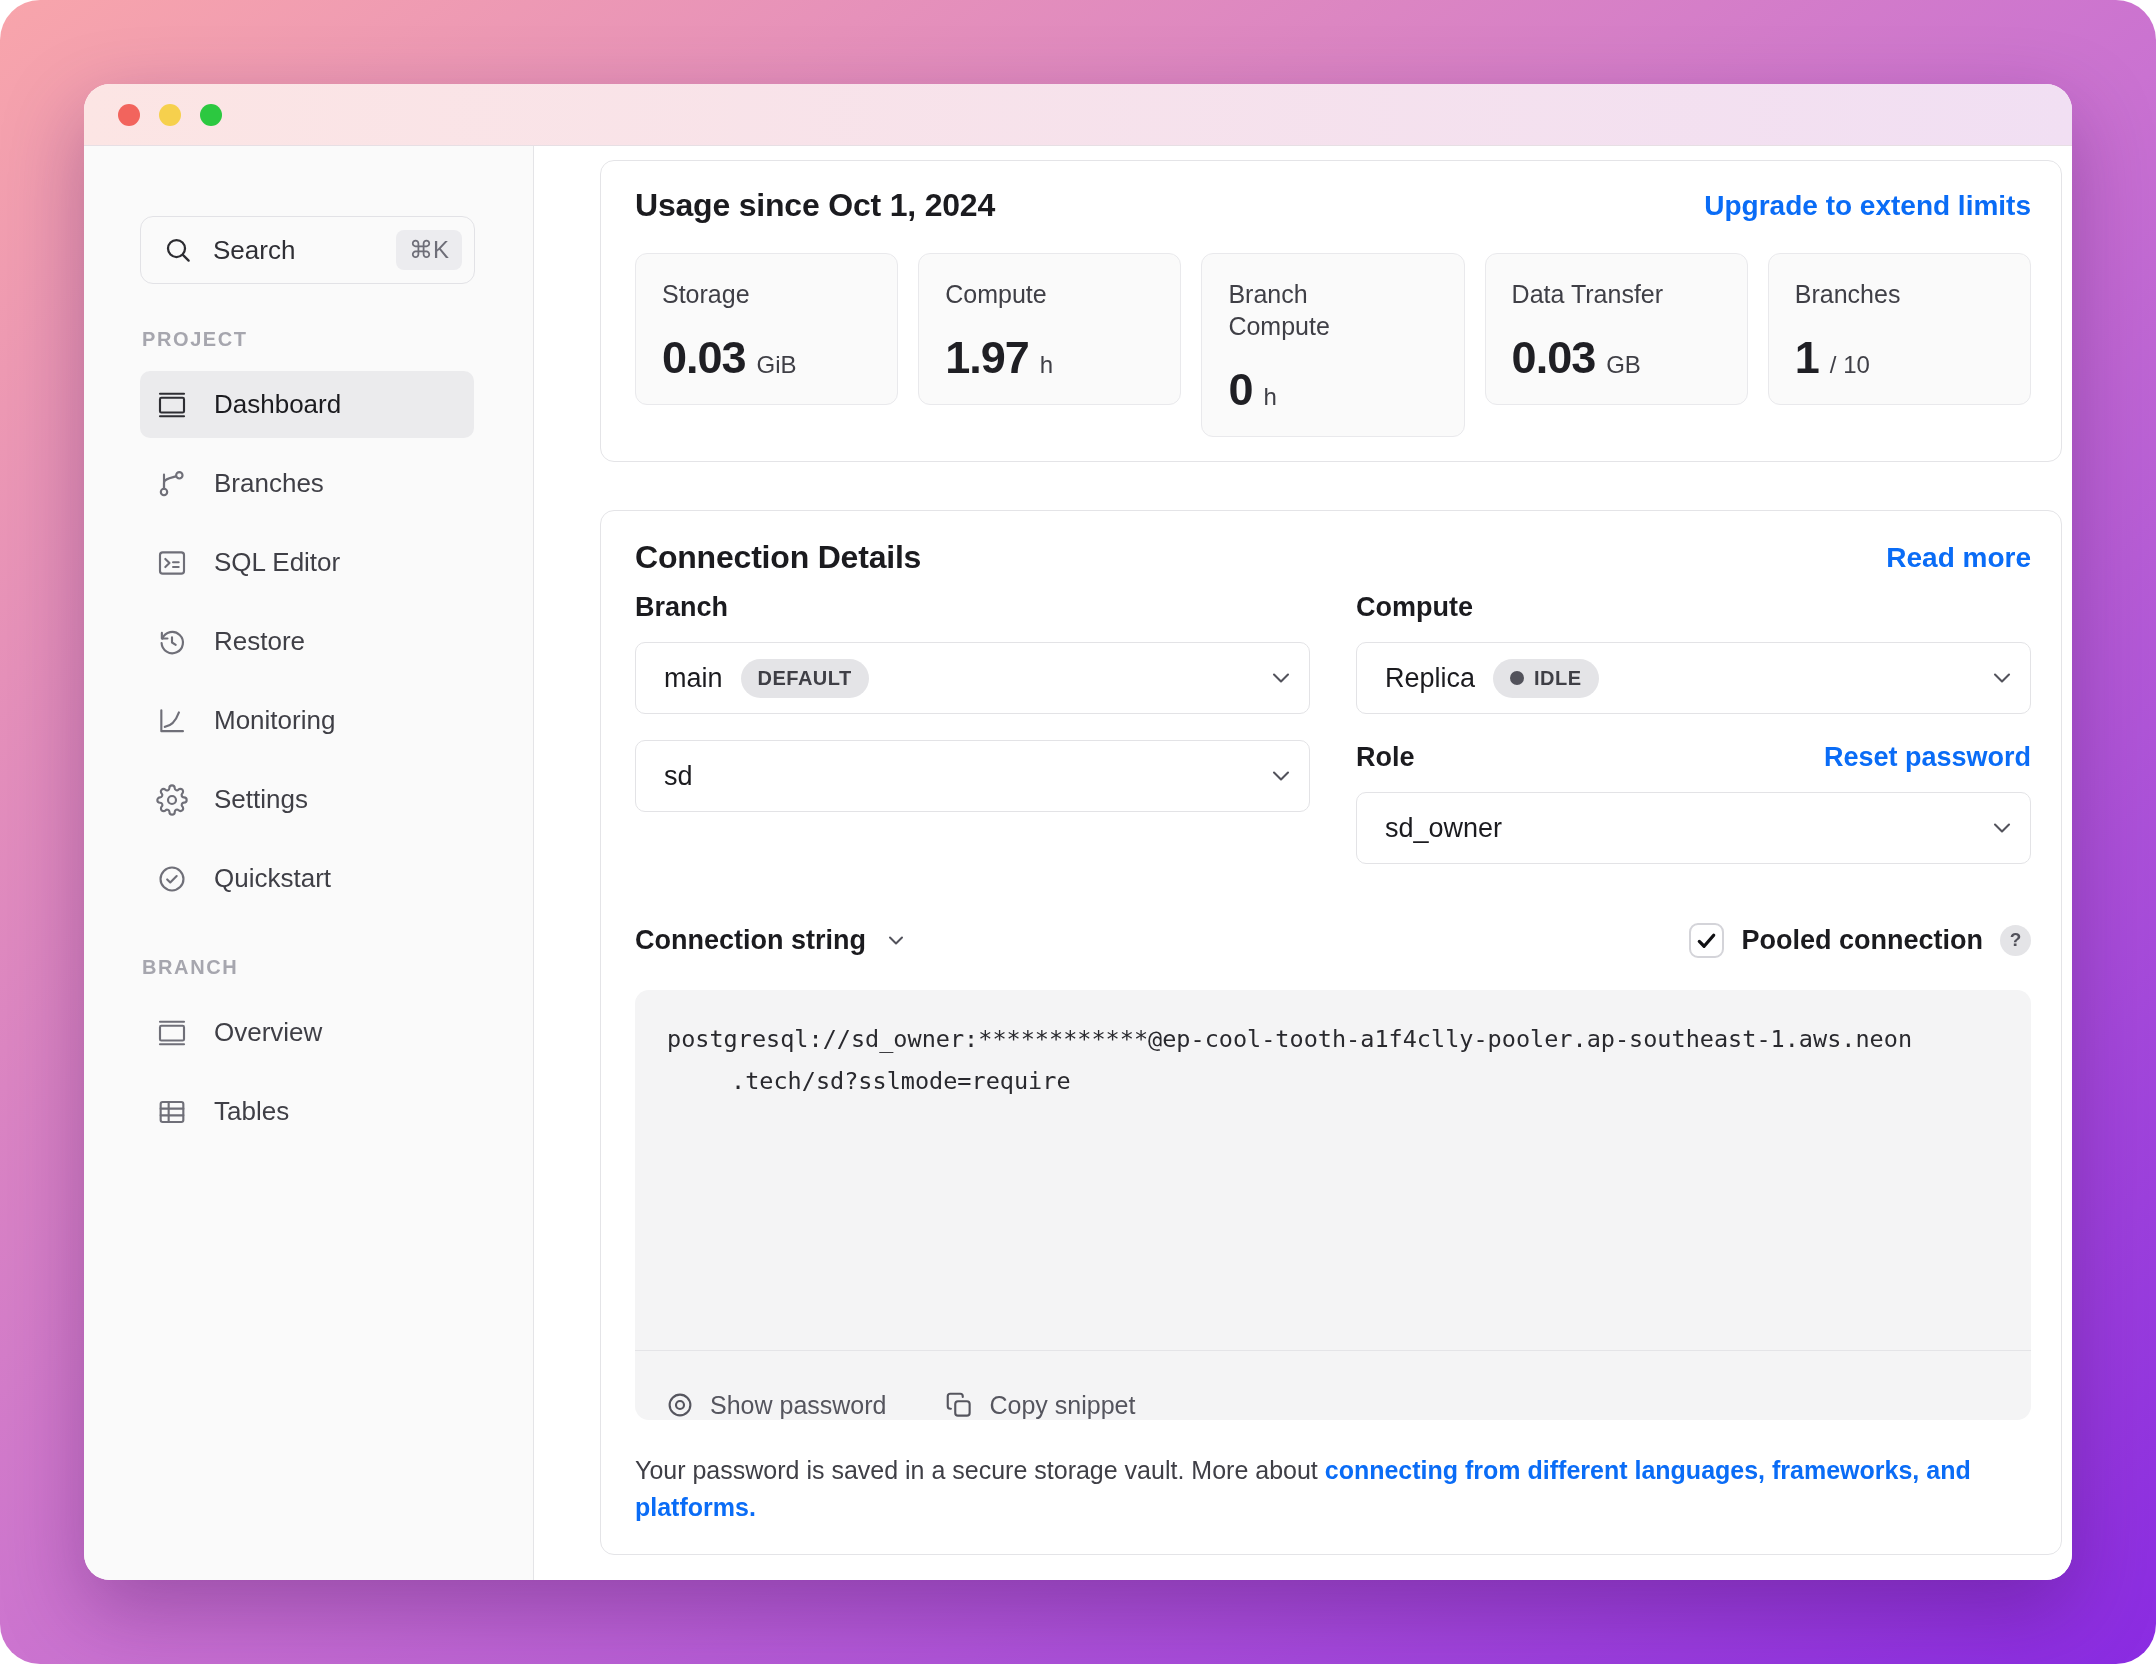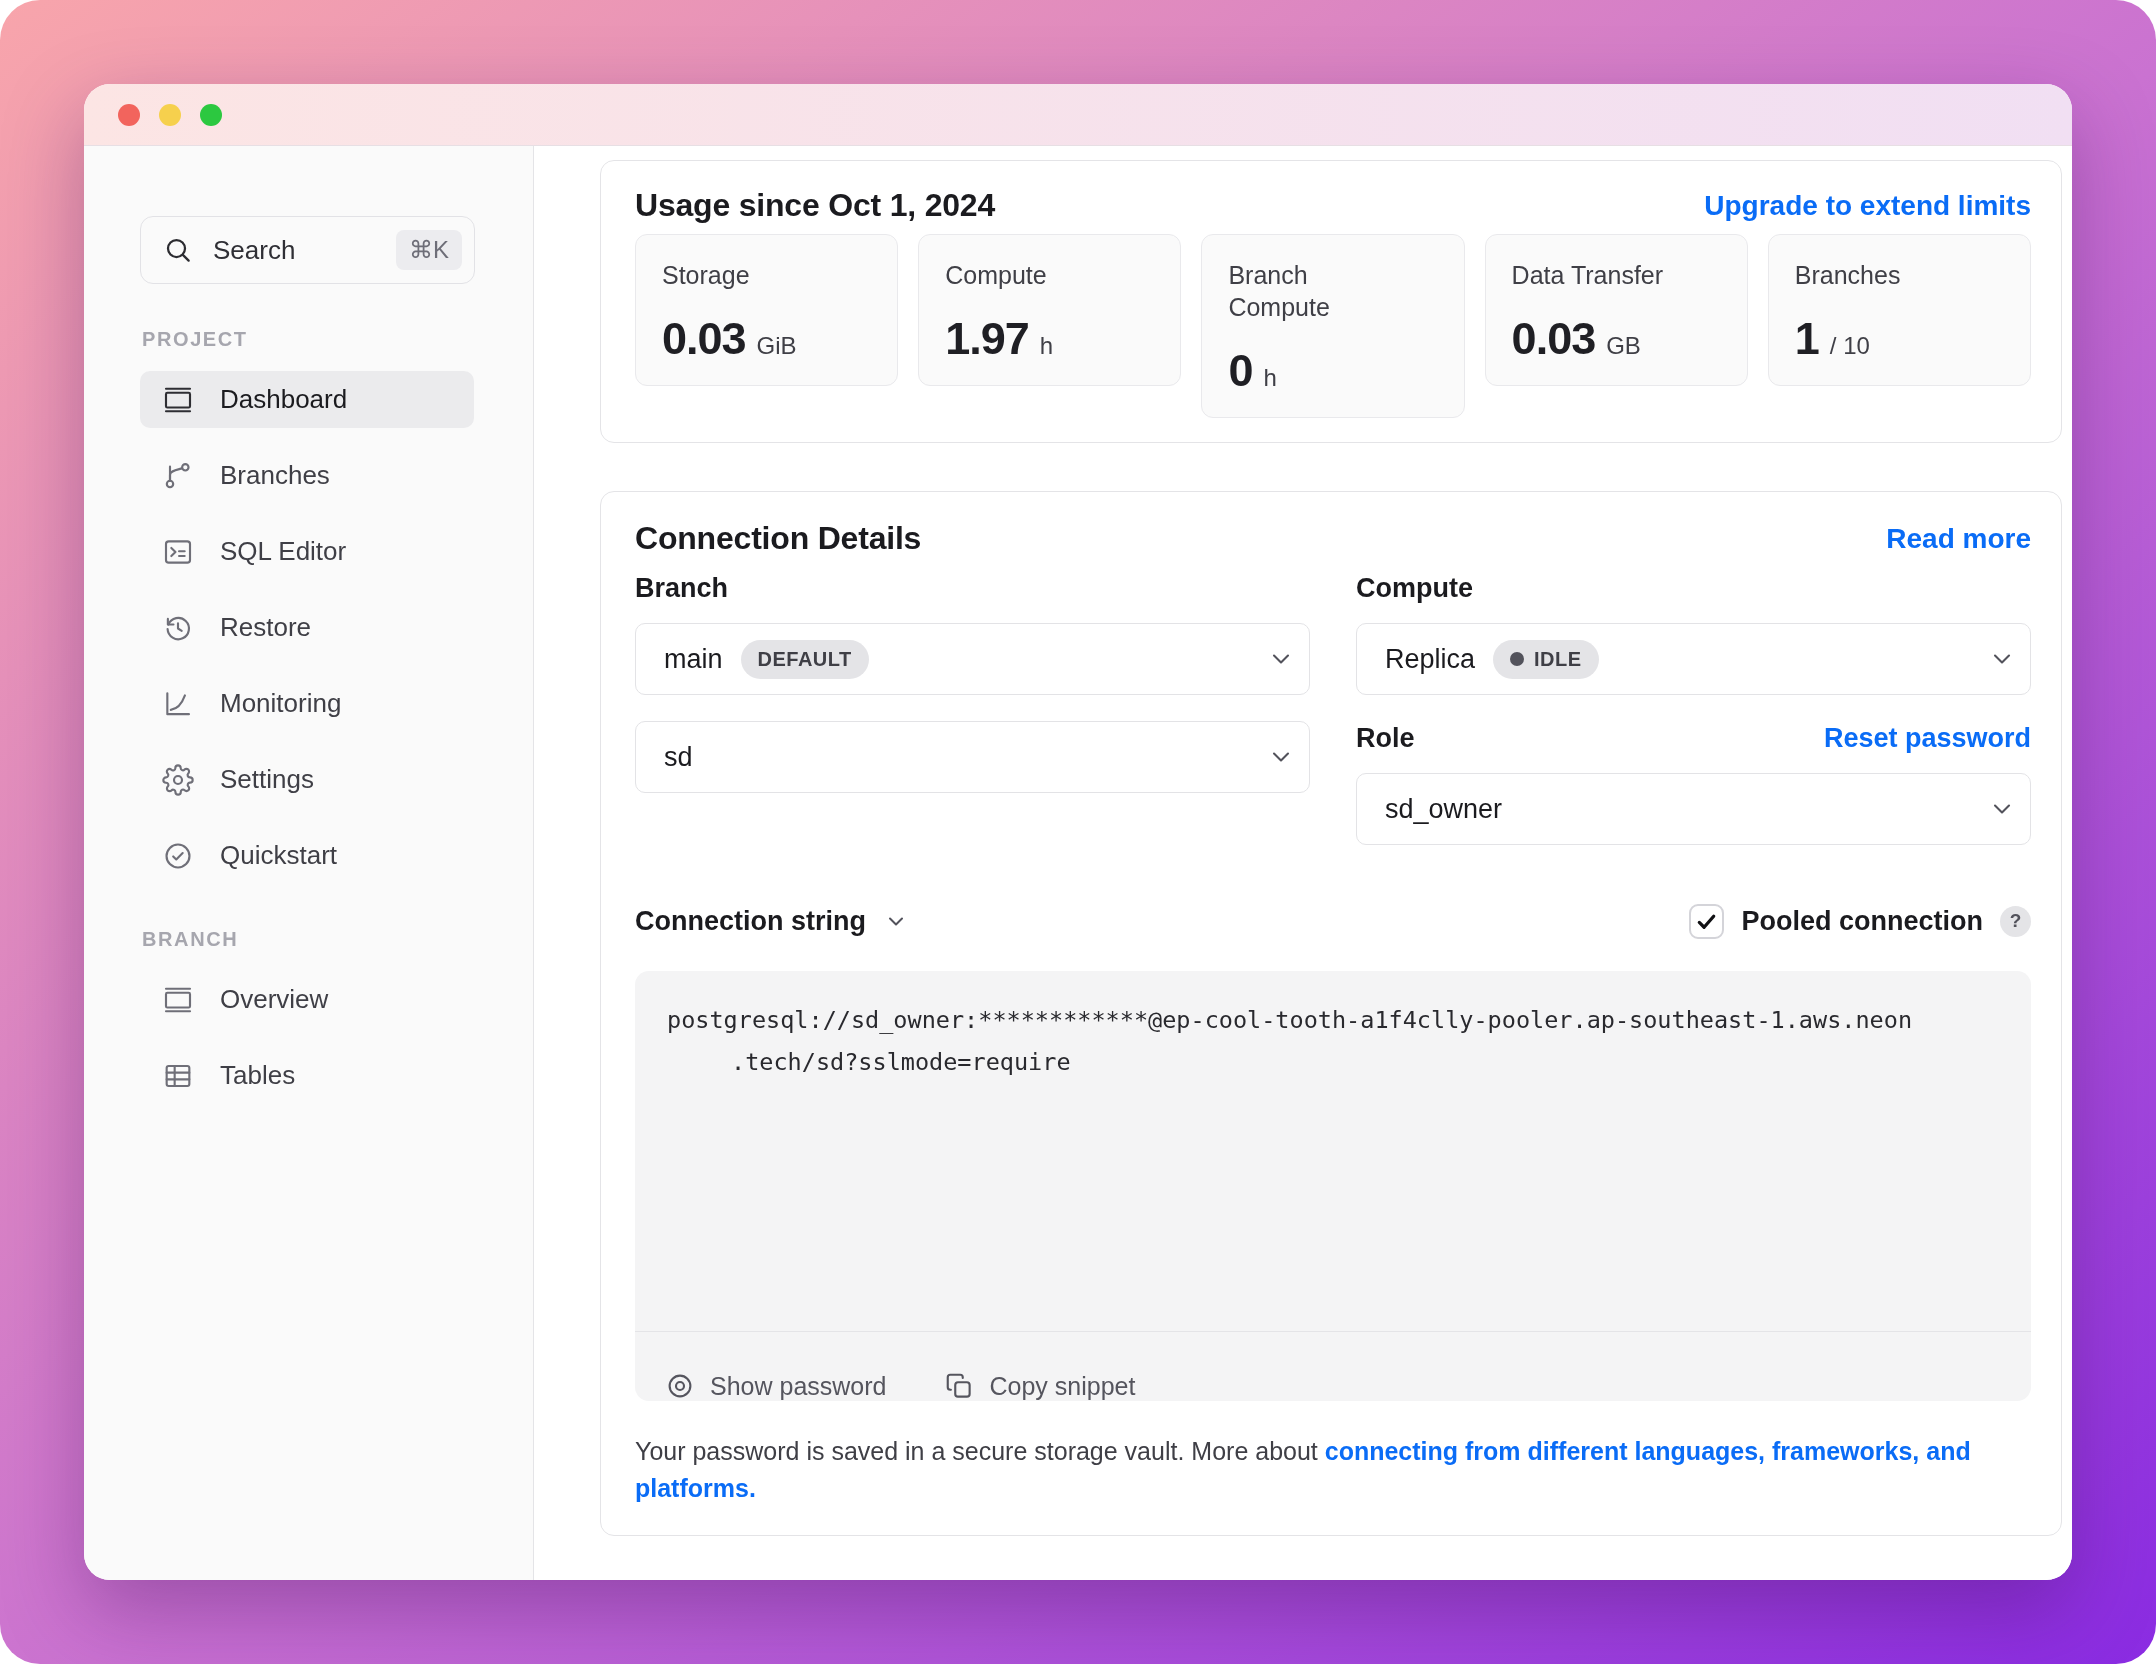--- a/index.html
+++ b/index.html
@@ -44,39 +44,39 @@
     margin-left:auto; background:#ececef; border-radius:8px; padding:6px 13px;
     font-size:24px; color:#6e6e78;
   }
 
   .section-label {
     margin:44px 0 20px 58px; font-size:20px; font-weight:700; letter-spacing:1.6px;
     color:#a6a6ae;
   }
 
   .nav-item {
-    margin:0 59px 19px 56px; height:57px; border-radius:10px;
-    display:flex; align-items:center; padding-left:22px; gap:26px;
+    margin:0 59px 12px 56px; height:67px; border-radius:10px;
+    display:flex; align-items:center; padding-left:16px; gap:26px;
     font-size:26px; color:#3f3f46; cursor:pointer;
   }
   .nav-item .ic { width:32px; height:32px; color:#6f6f78; flex:0 0 32px; }
   .nav-item.active { background:#ebebed; color:#1b1b1f; font-weight:500; }
   .nav-item.active .ic { color:#2e2e33; }
 
   
   .main { flex:1; padding:14px 10px 0 66px; background:#fff; min-width:0; }
 
   .card { border:1.5px solid #e4e4e7; border-radius:14px; background:#fff; }
 
   .card-head { display:flex; justify-content:space-between; align-items:center; }
   .card-head h2 { font-size:32px; font-weight:600; color:#1b1b1f; letter-spacing:-.2px; }
   a.blue-link { font-size:28px; font-weight:600; color:#0a6cf6; text-decoration:none; cursor:pointer; }
 
   .usage-card { padding:26px 30px 24px 34px; }
-  .stats { display:flex; gap:20px; margin-top:10px; align-items:flex-start; }
+  .stats { display:flex; gap:20px; margin-top:29px; align-items:flex-start; }
   .stat { flex:1; background:#fafafa; border:1.5px solid #e9e9ec; border-radius:12px; padding:24px 26px 22px; }
   .stat-label { font-size:25px; line-height:32px; color:#3f3f46; max-width:175px; }
   .stat-row { margin-top:24px; display:flex; align-items:baseline; gap:11px; }
   .stat-value { font-size:45px; line-height:48px; font-weight:700; color:#1f1f24; letter-spacing:-1px; }
   .stat-unit { font-size:24px; color:#3f3f46; font-weight:500; }
 
   .conn-card { margin-top:48px; padding:28px 30px 28px 34px; }
 
   .fields { display:grid; grid-template-columns:1fr 1fr; column-gap:46px; row-gap:26px; margin-top:14px; }
   .field-head { display:flex; justify-content:space-between; align-items:center; margin-bottom:18px; height:34px; }

